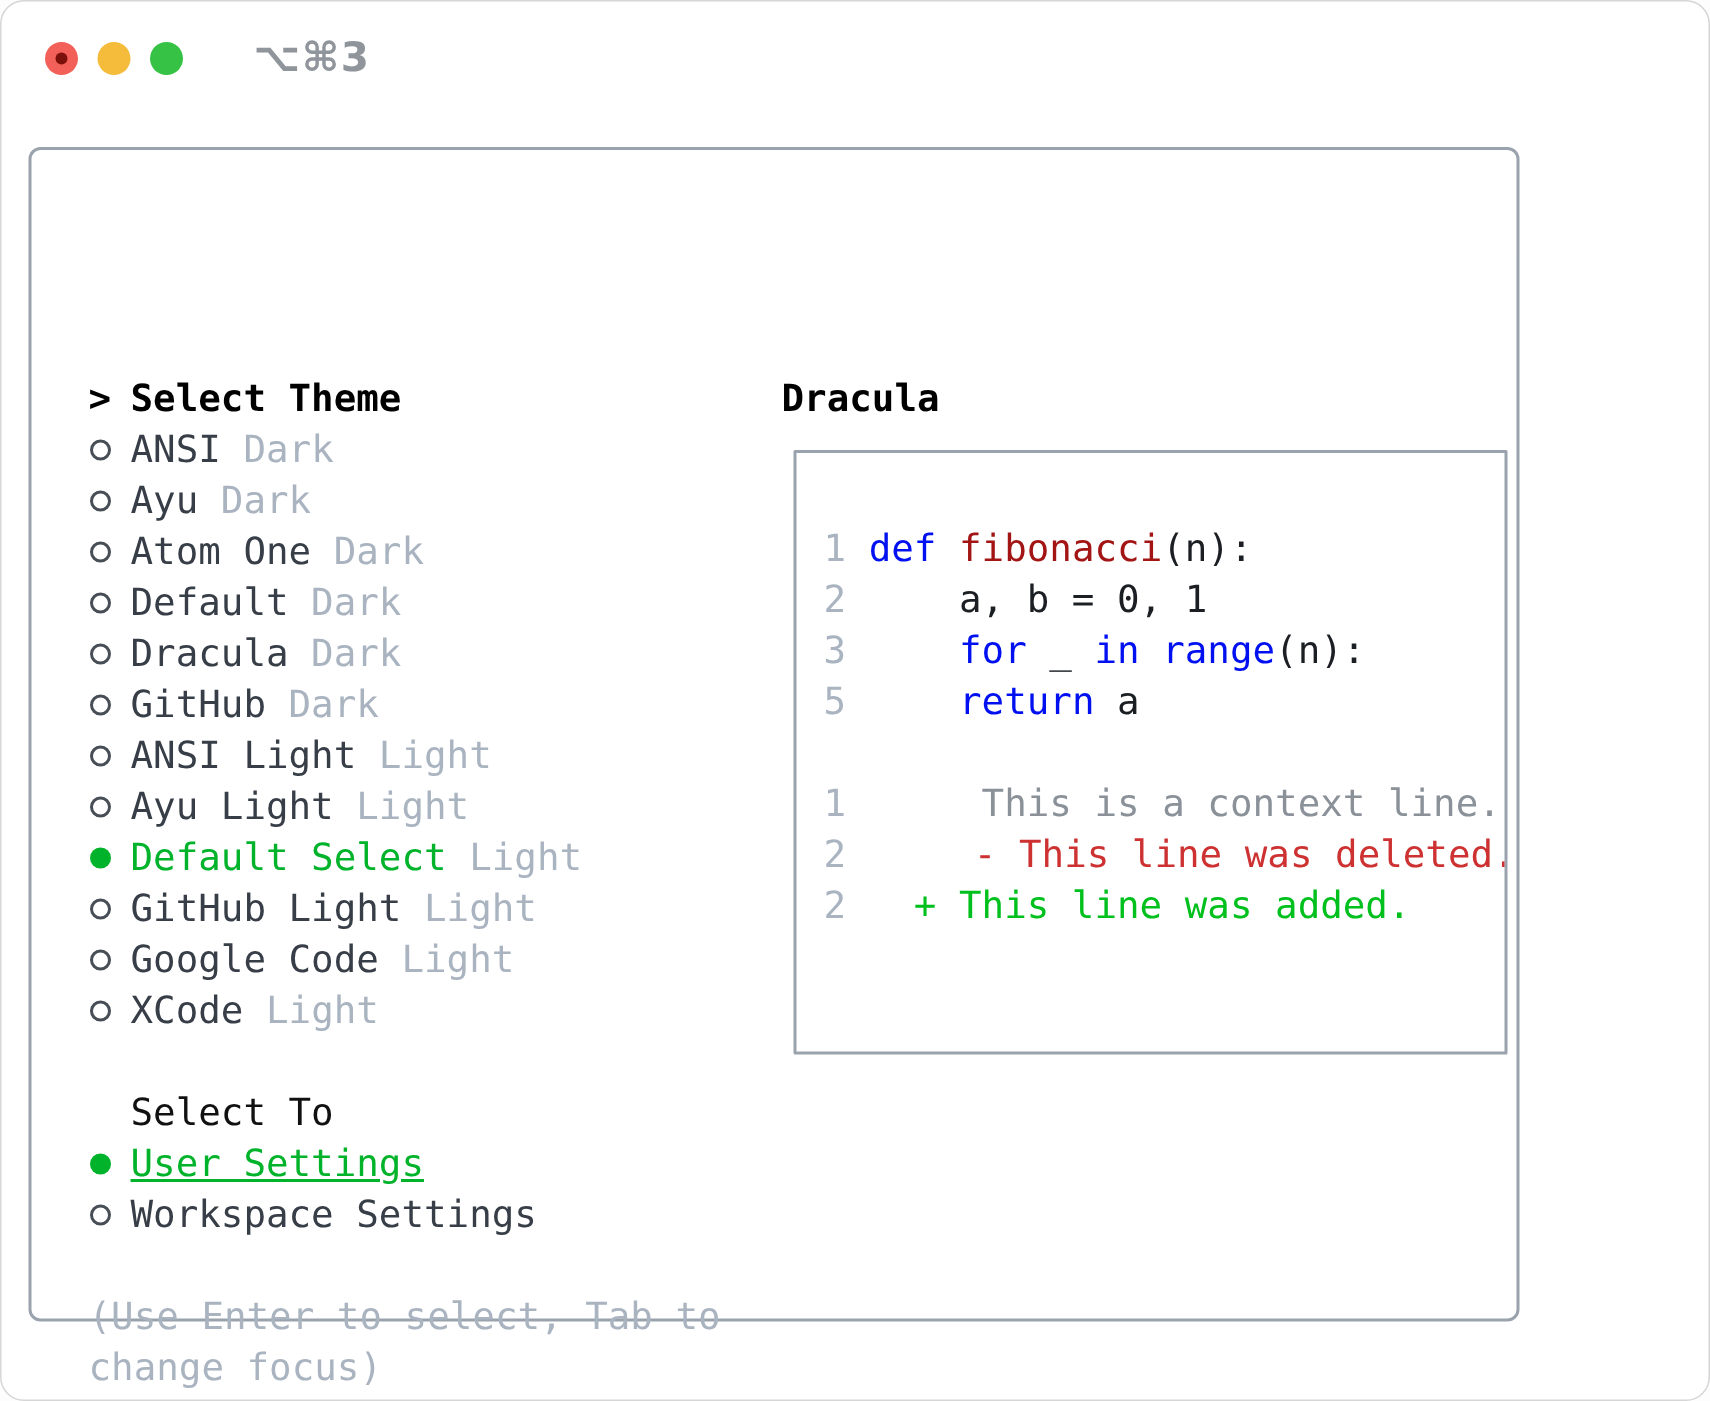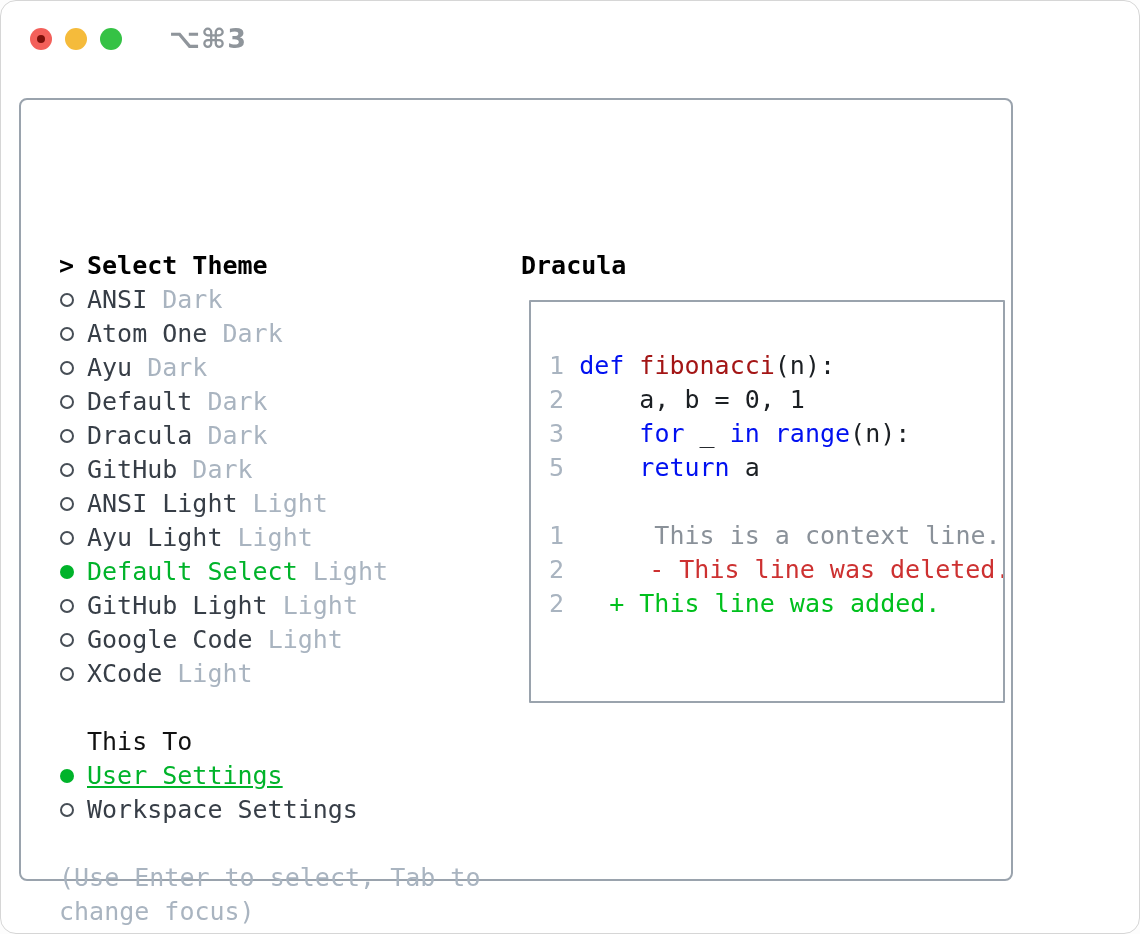--- a/index.html
+++ b/index.html
@@ -81,36 +81,36 @@
   <div class="panel">
 
     <div class="left-col">
       <div class="row">
         <span class="marker-cell"><span class="prompt-char">&gt;</span></span>
         <span class="title-text">Select Theme</span>
       </div>
 
       <div id="theme-items">
           <div class="row"><span class="marker-cell"><span class="radio"></span></span><span class="item-label"><span>ANSI</span><span class="suffix"> Dark</span></span></div>
+          <div class="row"><span class="marker-cell"><span class="radio"></span></span><span class="item-label"><span>Ayu</span><span class="suffix"> Dark</span></span></div>
           <div class="row"><span class="marker-cell"><span class="radio"></span></span><span class="item-label"><span>Atom One</span><span class="suffix"> Dark</span></span></div>
-          <div class="row"><span class="marker-cell"><span class="radio"></span></span><span class="item-label"><span>Ayu</span><span class="suffix"> Dark</span></span></div>
           <div class="row"><span class="marker-cell"><span class="radio"></span></span><span class="item-label"><span>Default</span><span class="suffix"> Dark</span></span></div>
           <div class="row"><span class="marker-cell"><span class="radio"></span></span><span class="item-label"><span>Dracula</span><span class="suffix"> Dark</span></span></div>
           <div class="row"><span class="marker-cell"><span class="radio"></span></span><span class="item-label"><span>GitHub</span><span class="suffix"> Dark</span></span></div>
           <div class="row"><span class="marker-cell"><span class="radio"></span></span><span class="item-label"><span>ANSI Light</span><span class="suffix"> Light</span></span></div>
           <div class="row"><span class="marker-cell"><span class="radio"></span></span><span class="item-label"><span>Ayu Light</span><span class="suffix"> Light</span></span></div>
           <div class="row"><span class="marker-cell"><span class="radio on"></span></span><span class="item-label selected"><span>Default Select</span><span class="suffix"> Light</span></span></div>
           <div class="row"><span class="marker-cell"><span class="radio"></span></span><span class="item-label"><span>GitHub Light</span><span class="suffix"> Light</span></span></div>
           <div class="row"><span class="marker-cell"><span class="radio"></span></span><span class="item-label"><span>Google Code</span><span class="suffix"> Light</span></span></div>
           <div class="row"><span class="marker-cell"><span class="radio"></span></span><span class="item-label"><span>XCode</span><span class="suffix"> Light</span></span></div>
         </div>
 
       <div class="spacer"></div>
 
-      <div class="apply-heading">This To</div>
+      <div class="apply-heading">Select To</div>
 
       <div id="apply-options">
           <div class="row"><span class="marker-cell"><span class="radio on"></span></span><span class="option-label selected">User Settings</span></div>
           <div class="row"><span class="marker-cell"><span class="radio"></span></span><span class="option-label">Workspace Settings</span></div>
         </div>
 
       <div class="spacer"></div>
 
       <div class="hint">(Use Enter to select, Tab to change focus)</div>
     </div>

